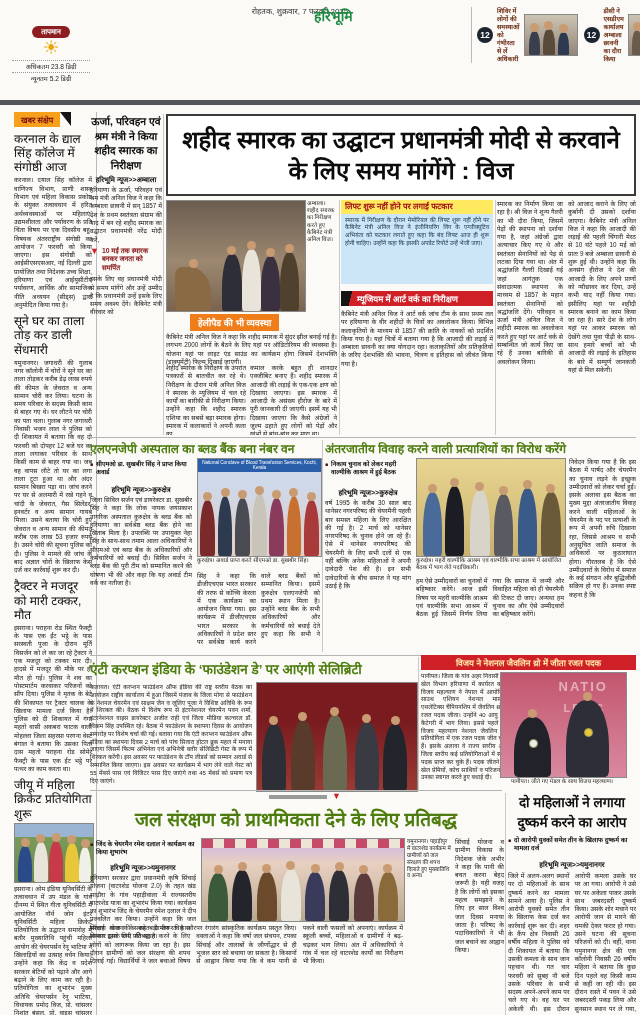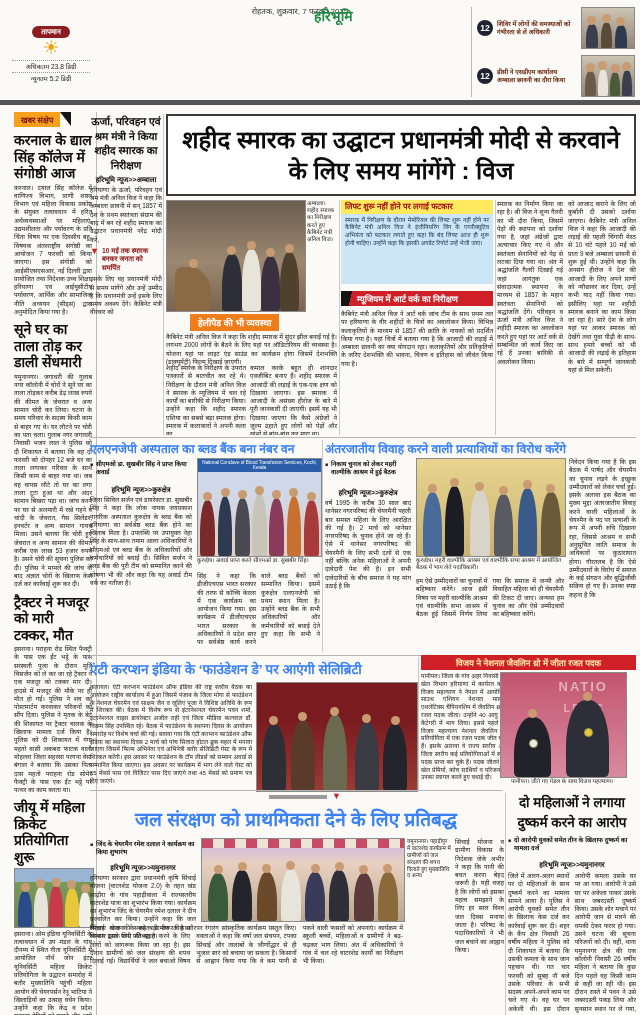--- a/index.html
+++ b/index.html
@@ -21,52 +21,52 @@
   .hr{position:absolute;height:1px;background:#b5b5b5;}
   
   .weather{position:absolute;left:12px;top:20px;width:78px;text-align:center;}
   .weather .pill{display:inline-block;background:#8c1d20;color:#fff;font-size:7px;font-weight:bold;border-radius:8px;padding:1.5px 9px;}
   .weather .sun{font-size:19px;color:#e8a60c;line-height:1.1;}
   .weather .wl{font-size:6.6px;color:#222;border-top:1px dotted #999;padding-top:1px;margin-top:1px;}
   .masthead{position:absolute;left:118px;top:2px;width:364px;text-align:center;}
   .brand{position:absolute;left:196px;top:4px;font-size:14px;font-weight:800;color:#1d8a43;}
   .title{font-size:54px;line-height:1.02;font-weight:800;color:#d42127;letter-spacing:-1px;margin-top:17px;}
   .dateline{font-size:8px;color:#333;margin-top:3px;}
-  .teasers{position:absolute;right:5px;top:7px;width:158px;display:flex;flex-direction:column;gap:6px;border-left:1px solid #bbb;padding-left:5px;}
+  .teasers{position:absolute;right:5px;top:7px;width:158px;display:flex;flex-direction:row;gap:6px;border-left:1px solid #bbb;padding-left:5px;}
   .teaser{display:flex;align-items:center;gap:4px;}
   .tbadge{width:16px;height:16px;border-radius:50%;background:#1b2430;color:#fff;font-size:8.5px;font-weight:bold;
           display:flex;align-items:center;justify-content:center;flex:0 0 16px;}
   .ttext{flex:1;font-size:6.4px;font-weight:bold;color:#6b2a12;line-height:1.25;}
   .tphoto{width:52px;height:40px;border:1px solid #888;flex:0 0 52px;position:relative;overflow:hidden;background:linear-gradient(180deg,#ccc4b2,#93857a);}
   .hdrule{position:absolute;left:0;top:100px;width:640px;height:5px;background:#54555a;}
   
   .briefs{position:absolute;left:10px;top:112px;width:87px;padding:0 4px;box-sizing:border-box;border-right:1px solid #bbb;height:903px;overflow:hidden;}
   .blabel{display:flex;align-items:stretch;margin-bottom:3px;}
   .blabel .lb{background:#f6a01b;color:#7c1212;font-weight:800;font-size:8px;padding:2px 7px;}
   .blabel .tri{width:0;height:0;border-top:14px solid #151515;border-left:11px solid transparent;}
-  .btitle{font-size:14px;font-weight:700;line-height:1.18;color:#0e0e0e;margin:5px 0 2px;}
+  .btitle{font-size:12px;font-weight:400;line-height:1.18;color:#0e0e0e;margin:5px 0 2px;}
   
   .deckcol{position:absolute;left:90px;top:114px;width:72px;height:321px;overflow:hidden;}
   .deck{font-size:10.5px;font-weight:800;text-align:center;line-height:1.4;color:#0e0e0e;}
   .headbox{position:absolute;left:166px;top:114px;width:470px;height:82px;border:2px solid #3a3a3a;
            display:flex;align-items:center;justify-content:center;text-align:center;
            font-size:24px;font-weight:800;line-height:1.3;color:#0c0c0c;padding:0 8px;box-sizing:border-box;background:#fff;}
   .callout{display:flex;gap:3px;margin:3px 0;align-items:flex-start;}
   .callout .arr{color:#cf2027;font-size:9px;line-height:1;}
   .callout .ct{font-weight:bold;color:#8c1d20;font-size:6.8px;line-height:1.25;}
   .orangehead{display:inline-block;background:#ef7d1a;color:#fff;font-weight:800;font-size:9px;padding:2px 8px;margin-left:24px;}
   .lifthead{background:#ffe95e;color:#a01015;font-weight:800;font-size:8px;padding:2px 4px;line-height:1.2;}
   .liftbody{background:#cde6f7;color:#17334d;font-size:5.9px;line-height:1.3;text-align:justify;padding:3px 4px;overflow:hidden;}
   .museumhead{background:linear-gradient(105deg,#141414 0 11px,#cf2027 11px);color:#fff;font-weight:800;font-size:8.5px;padding:2px 4px 2px 16px;}
   .redbanner{position:absolute;background:#cf2027;color:#ffe9a8;font-weight:800;font-size:8.5px;text-align:center;padding:2px 0;}
   .kicker{position:absolute;display:flex;align-items:center;gap:5px;justify-content:center;}
   .kline{height:4px;background:#9a9a9a;width:58px;}
   .kmark{color:#cf2027;font-size:9px;line-height:1;}
   .ktext{color:#c3161c;font-weight:800;font-size:9.5px;white-space:nowrap;}
-  .bigheadline{font-weight:800;color:#3b82f6;white-space:nowrap;overflow:hidden;}
+  .bigheadline{font-weight:800;color:#4d7c0f;white-space:nowrap;overflow:hidden;}
   .cols2{column-count:2;column-gap:5px;}
   .cols3{column-count:3;column-gap:6px;}
 </style>
 </head>
 <body>
 
 <div class="page">
 
   <div class="weather">
     <span class="pill">तापमान</span>

